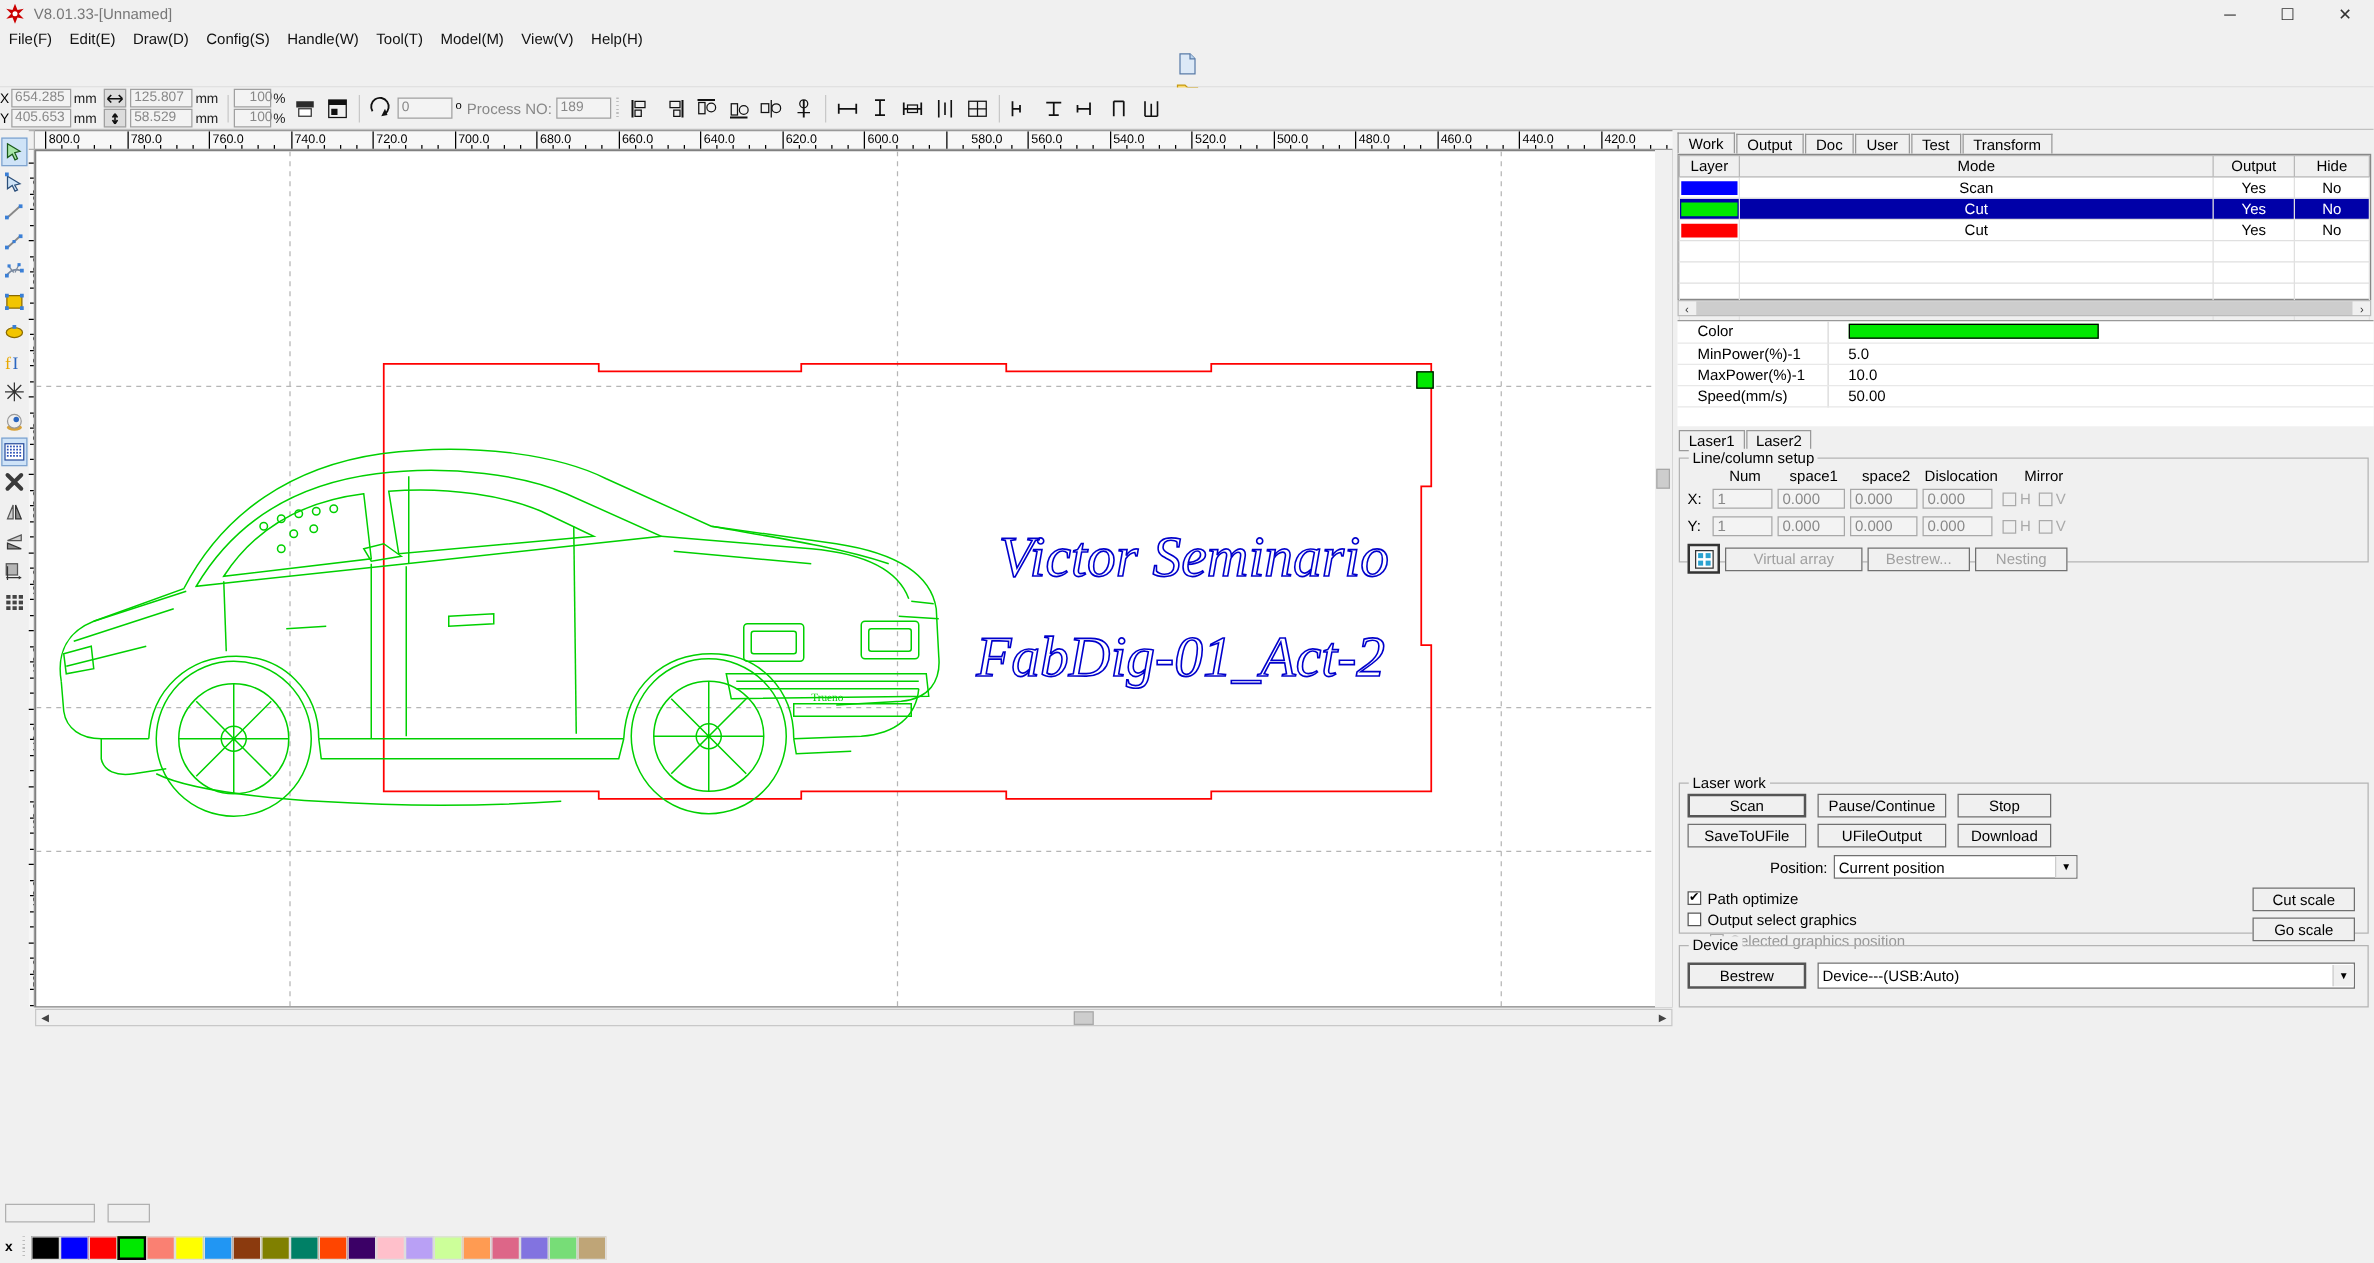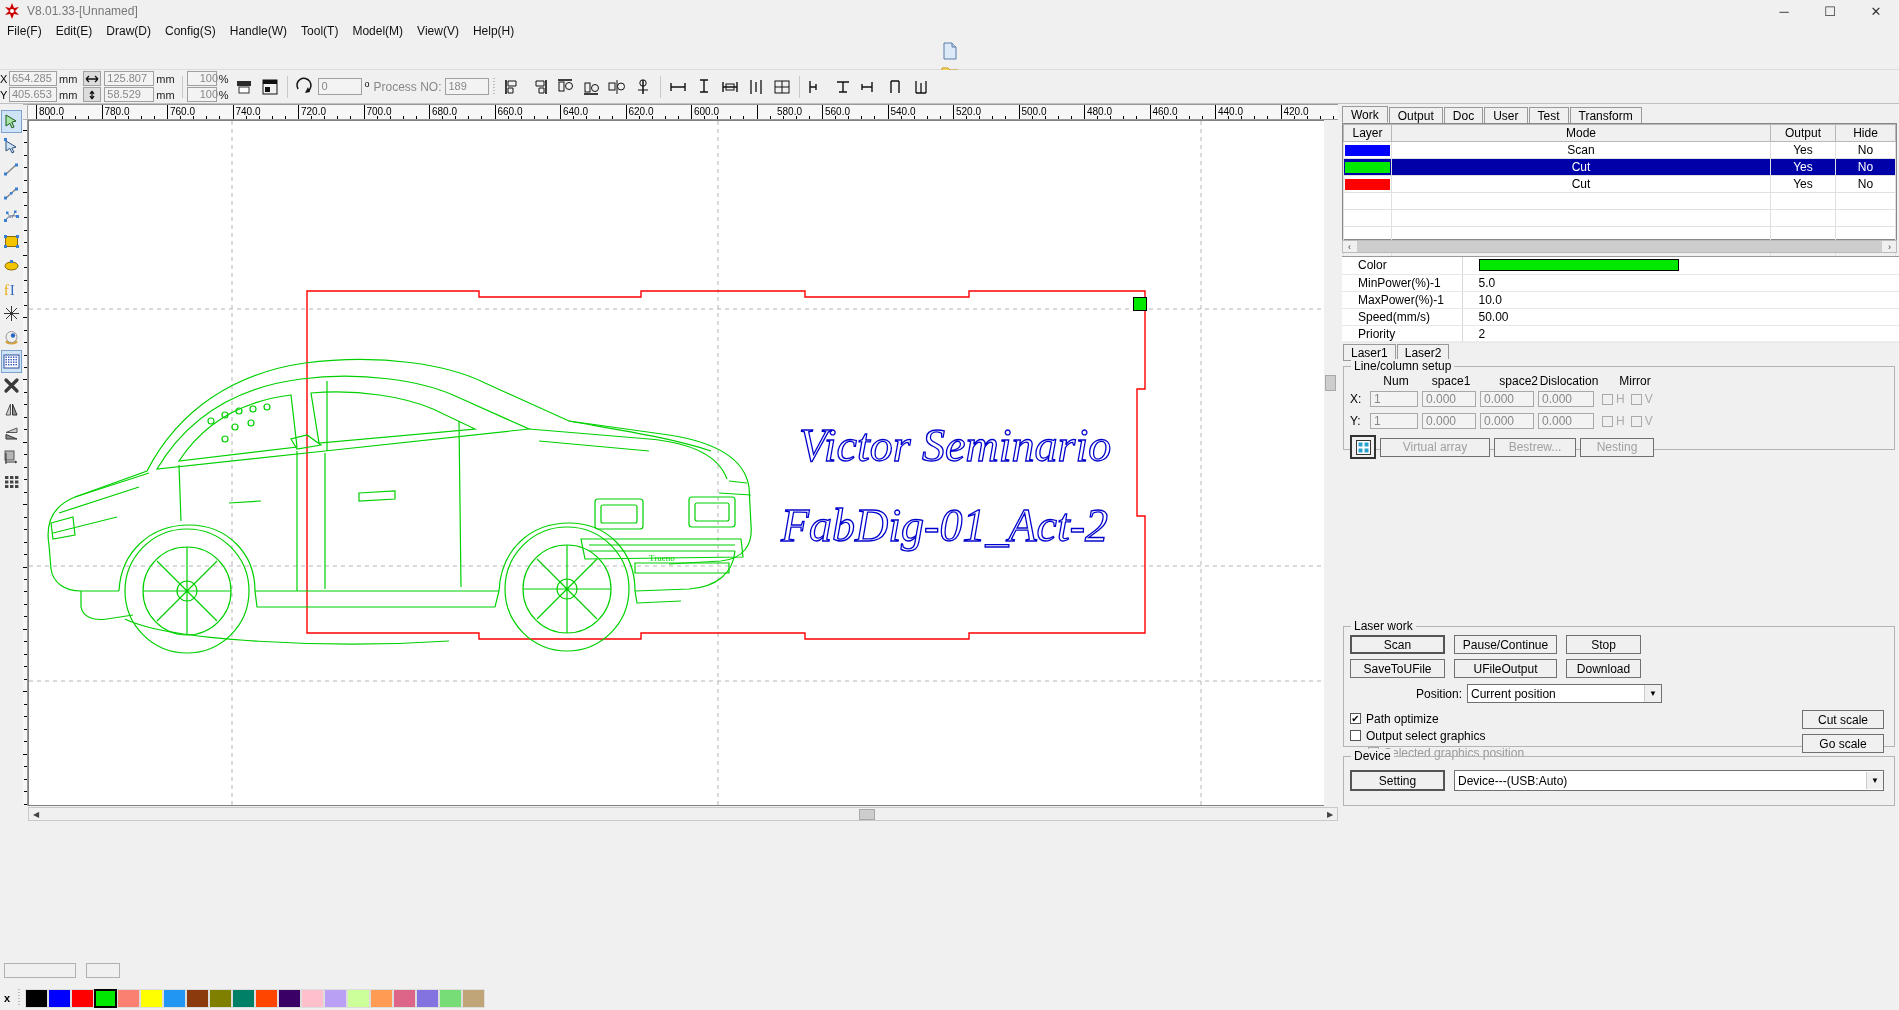--- a/index.html
+++ b/index.html
@@ -1127,42 +1127,38 @@
           <td class="v">5.0</td>
         </tr>
         <tr>
           <td class="k">MaxPower(%)-1</td>
           <td class="v">10.0</td>
         </tr>
         <tr>
           <td class="k">Speed(mm/s)</td>
           <td class="v">50.00</td>
         </tr>
-        <tr>
-          <td class="k">Priority</td>
-          <td class="v">2</td>
-        </tr>
       </tbody>
         </table>
     </div>
 
     <div id="lasertabs">
       <div class="ltab">Laser1</div>
       <div class="ltab">Laser2</div>
     </div>
 
     <div class="gbox" id="linecol">
       <span class="gtitle">Line/column setup</span>
 
       <div style="position:absolute;left:6px;top:6px;width:100%;">
         <div style="display:flex;align-items:center;height:16px;font-size:12px;">
           <span style="width:20px"></span>
           <span style="width:52px;text-align:center">Num</span>
           <span style="width:58px;text-align:center">space1</span>
-          <span style="width:58px;text-align:right">space2</span>
+          <span style="width:58px;text-align:center">space2</span>
           <span style="width:62px;text-align:center">Dislocation</span>
           <span style="width:70px;text-align:center">Mirror</span>
         </div>
 
         <div style="display:flex;align-items:center;height:20px;font-size:12px;">
           <span style="width:20px">X:</span>
           <span class="lcfield" style="width:48px">1</span>
           <span class="lcfield" style="width:54px;margin-left:4px">0.000</span>
           <span class="lcfield" style="width:54px;margin-left:4px">0.000</span>
           <span class="lcfield" style="width:56px;margin-left:4px">0.000</span>
@@ -1246,21 +1242,21 @@
             <div class="btn" style="width:82px">Cut scale</div>
             <div class="btn" style="width:82px;margin-top:5px">Go scale</div>
           </div>
         </div>
       </div>
     </div>
 
     <div class="gbox" id="device">
       <span class="gtitle">Device</span>
       <div style="position:absolute;left:6px;top:13px;display:flex;align-items:center;width:538px;">
-        <span class="btn def" style="width:95px;height:21px">Setting</span>
+        <span class="btn def" style="width:95px;height:21px">Bestrew</span>
         <span class="selbox" style="width:430px;height:21px;margin-left:9px">
           <span>Device---(USB:Auto)</span>
           <span class="arrow">▼</span>
         </span>
       </div>
     </div>
   </div>
 
   <div id="statusleft">
     <span style="position:absolute;left:4px;top:1px;width:72px;height:15px;border:1px solid #b0b0b0;background:#f0f0f0;display:block"></span>

